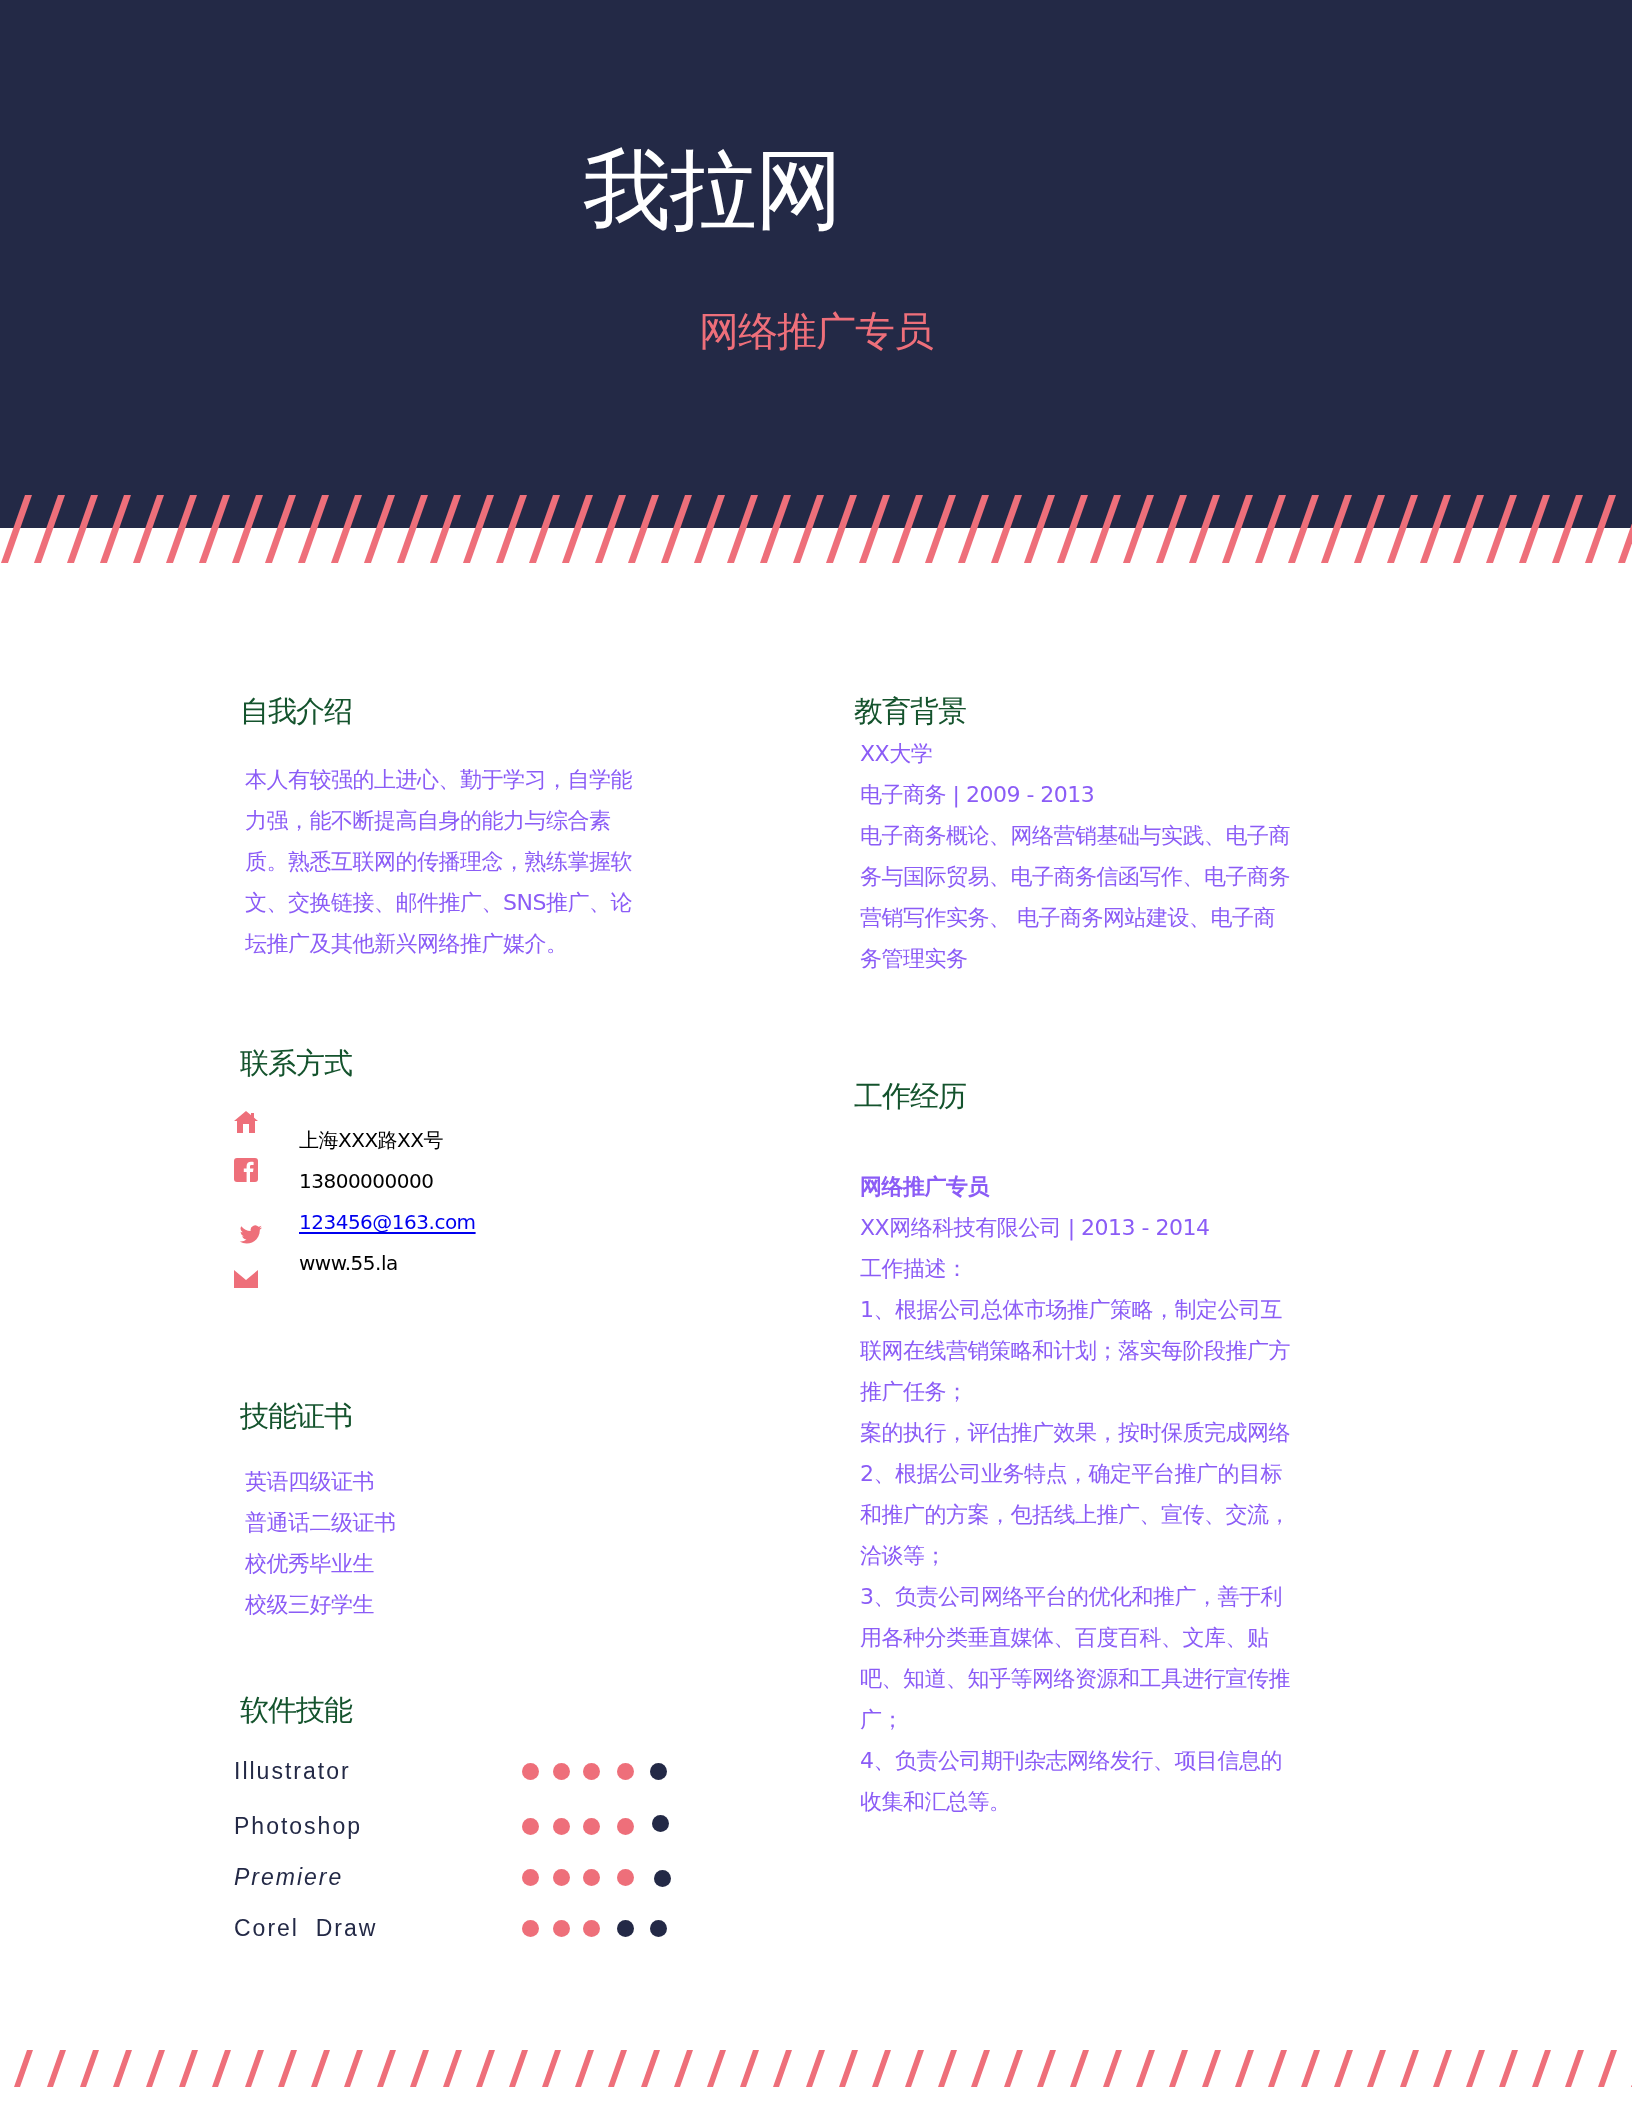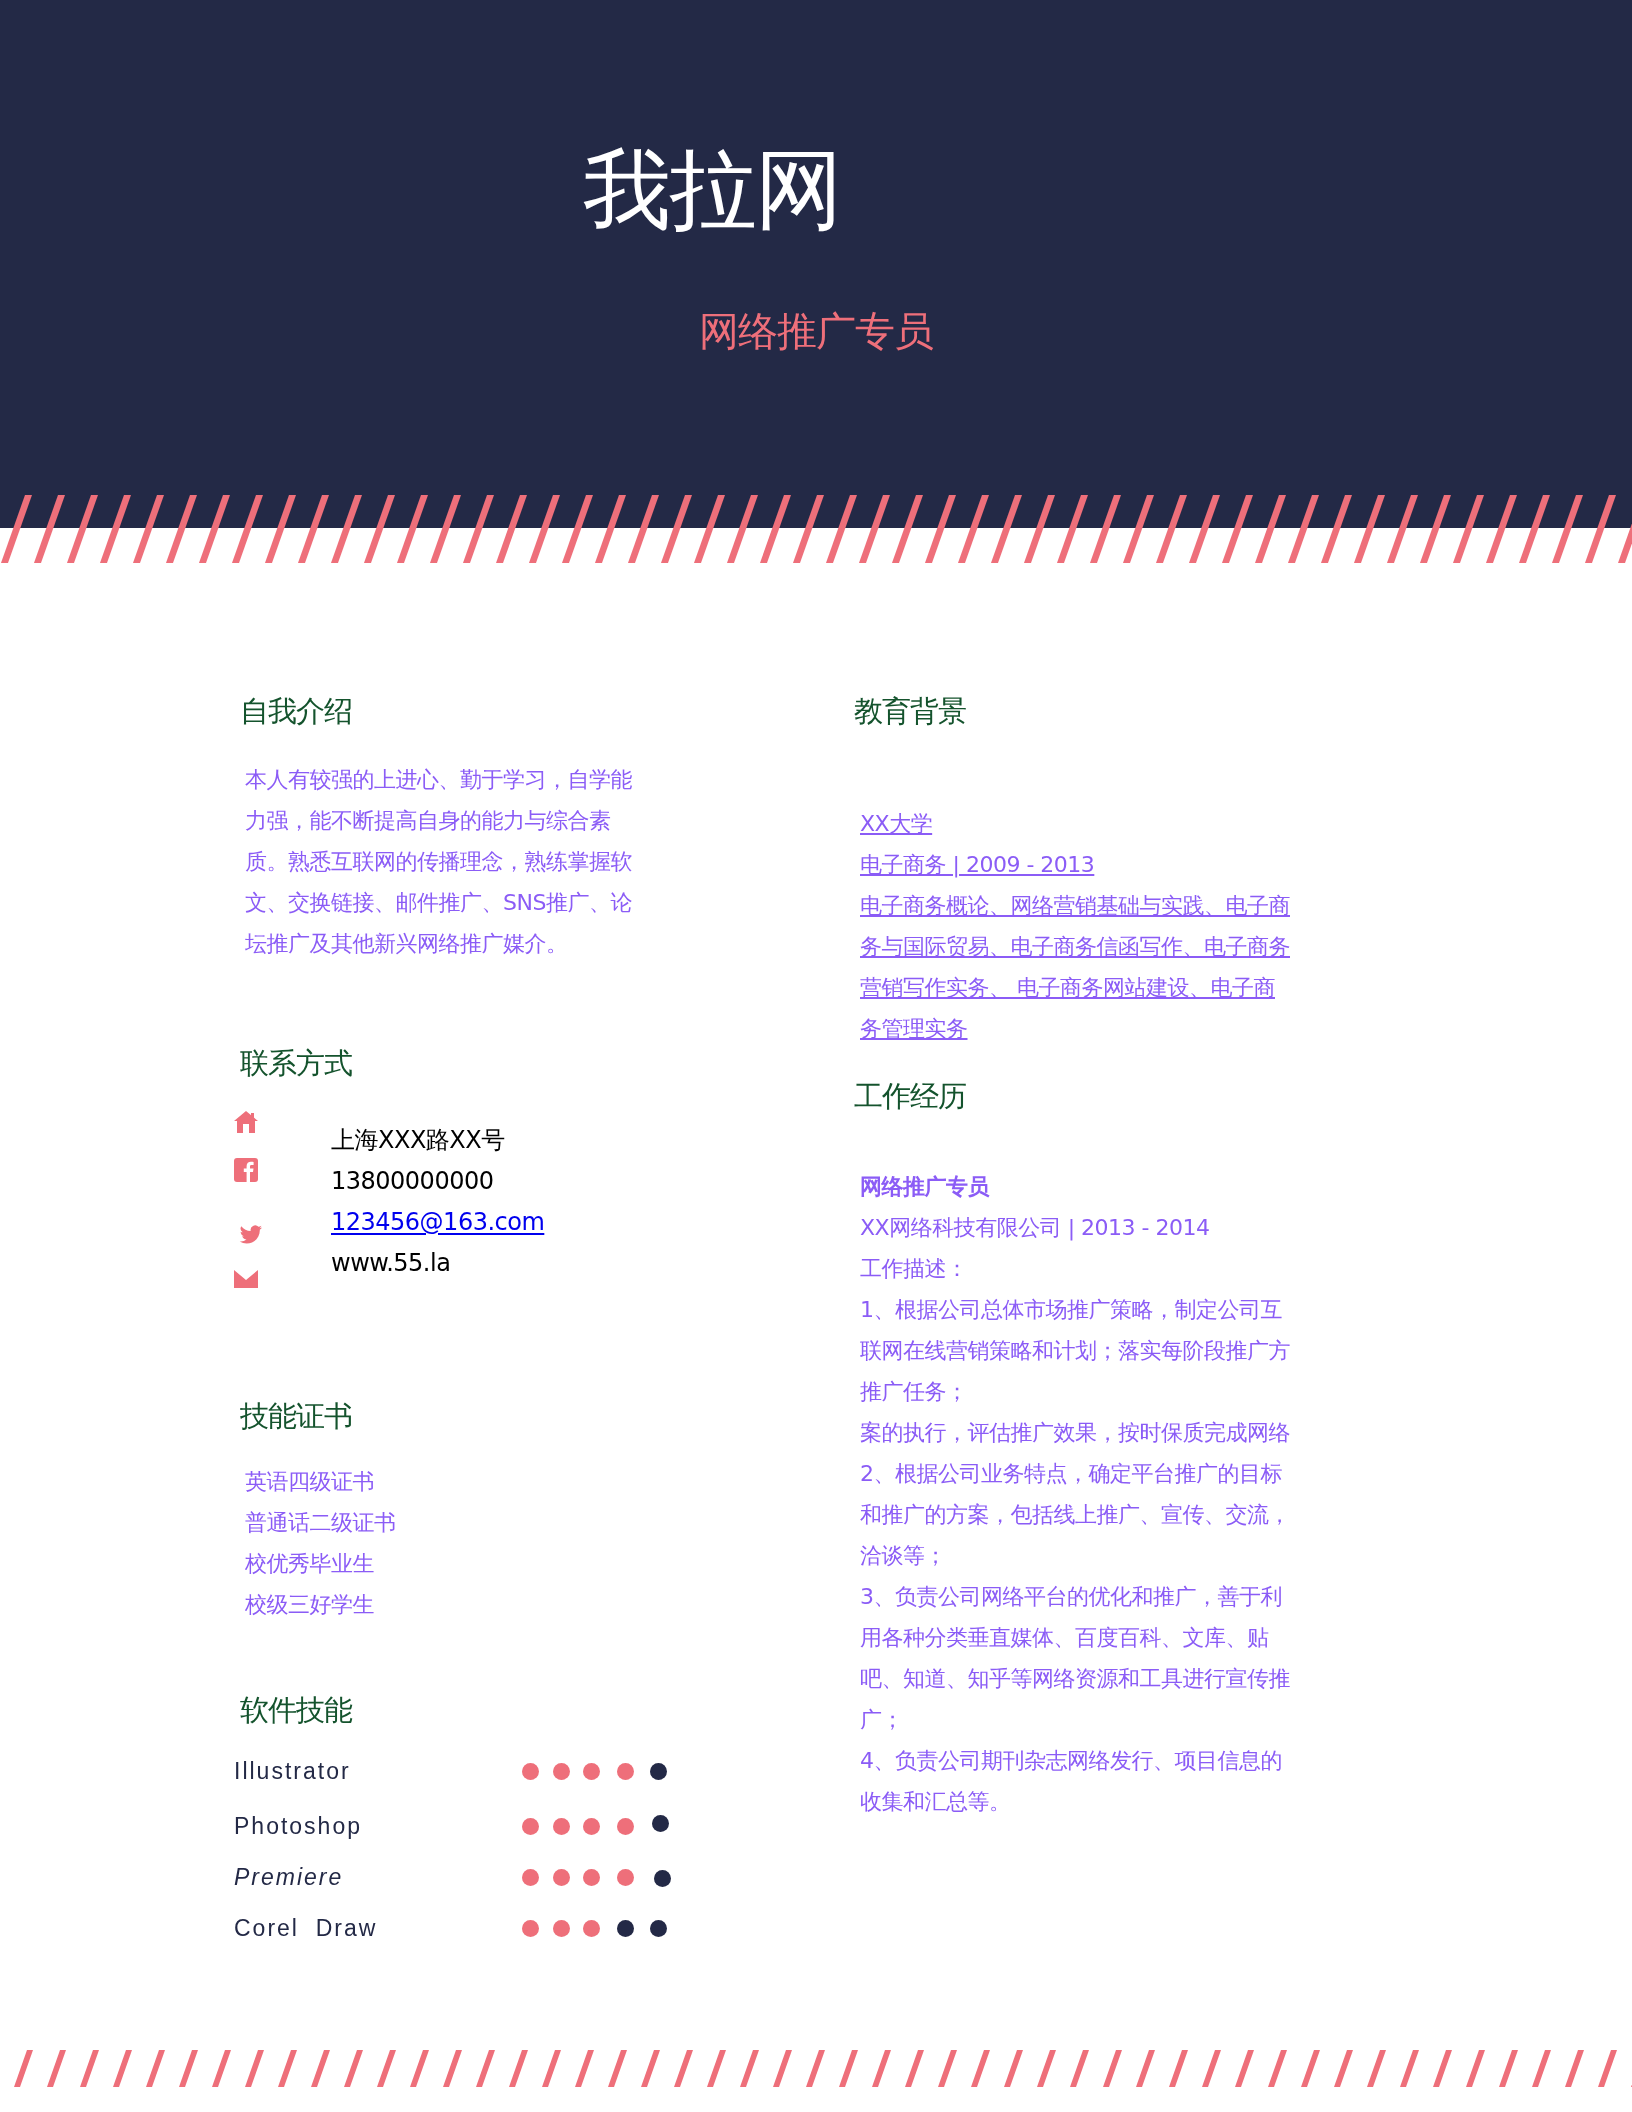--- a/index.html
+++ b/index.html
@@ -34,23 +34,22 @@
   .body-text {
     position: absolute; font-size: 22px; line-height: 41px; color: #8b5cf6;
     letter-spacing: -0.5px;
   }
   .body-text p { margin: 0; }
   .contact-icon {
     position: absolute; width: 26px; height: 26px; color: #ee6f7a;
   }
   .contact-icon svg { width: 100%; height: 100%; display: block; }
   .contact-line {
-    position: absolute; left: 299px; font-size: 24px; line-height: 41px;
+    position: absolute; left: 299px; font-size: 20px; line-height: 41px;
     letter-spacing: -0.5px;
-    margin-left: 32px;
   }
   .contact-line.link { color: #0000ee; text-decoration: underline; text-underline-offset: 3px; }
   .skill-row { position: absolute; left: 234px; width: 460px; height: 30px; }
   .skill-label {
     position: absolute; left: 0; top: 0; font-family: "Liberation Sans", sans-serif;
     font-size: 23px; line-height: 30px; color: #232946; letter-spacing: 2px;
   }
   .dot {
     position: absolute; width: 17px; height: 17px; border-radius: 50%;
   }
@@ -254,21 +253,21 @@
       <span class="skill-label" style="white-space: pre;">Corel  Draw</span>
       <span class="dot on" style="left: 288px; top: 7px;"></span>
       <span class="dot on" style="left: 319px; top: 7px;"></span>
       <span class="dot on" style="left: 349px; top: 7px;"></span>
       <span class="dot off" style="left: 383px; top: 7px;"></span>
       <span class="dot off" style="left: 416px; top: 7px;"></span>
     </div>
   </div>
 
 <h2 class="sec-heading" style="left:854px;top:693px;">教育背景</h2>
-<div class="body-text" style="left:860px;top:803px;width:500px;text-decoration:underline;">
+<div class="body-text" style="left:860px;top:733px;width:500px;">
   <p>XX大学</p>
   <p>电子商务 | 2009 - 2013</p>
   <p>电子商务概论、网络营销基础与实践、电子商</p>
   <p>务与国际贸易、电子商务信函写作、电子商务</p>
   <p>营销写作实务、  电子商务网站建设、电子商</p>
   <p>务管理实务</p>
 </div>
 
 <h2 class="sec-heading" style="left:854px;top:1078px;">工作经历</h2>
 <div class="body-text" style="left:860px;top:1166px;width:500px;">

